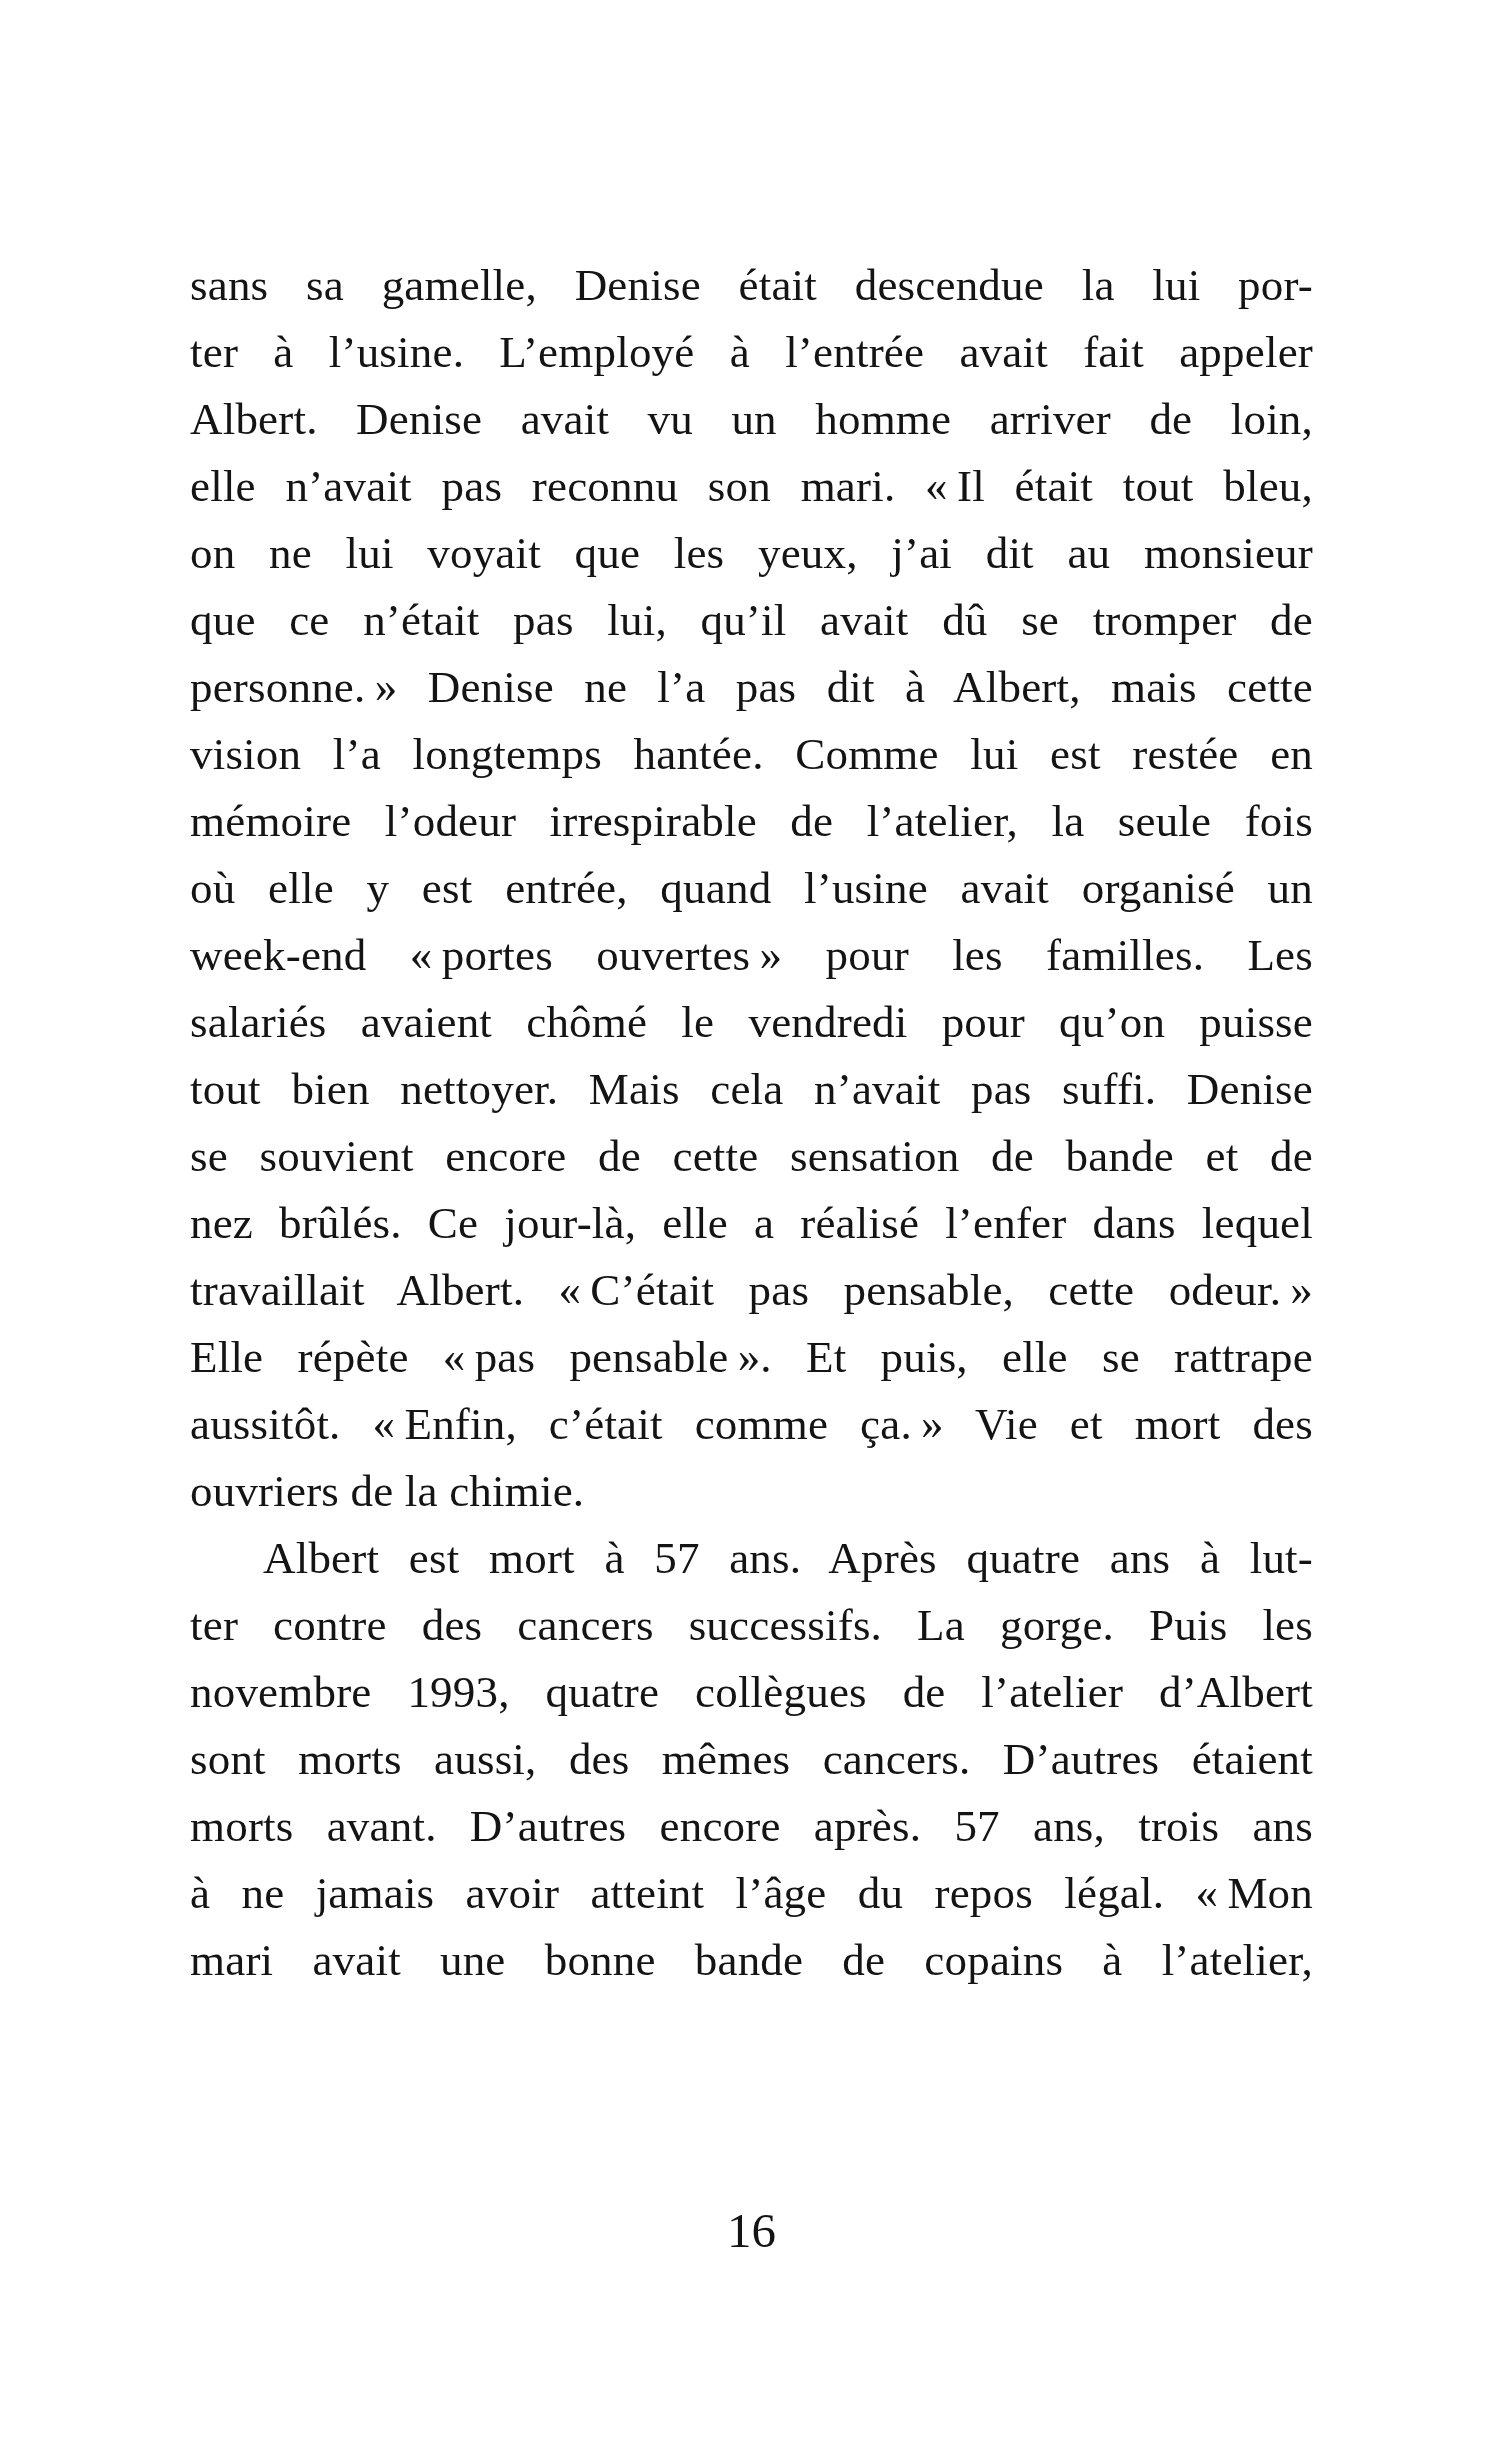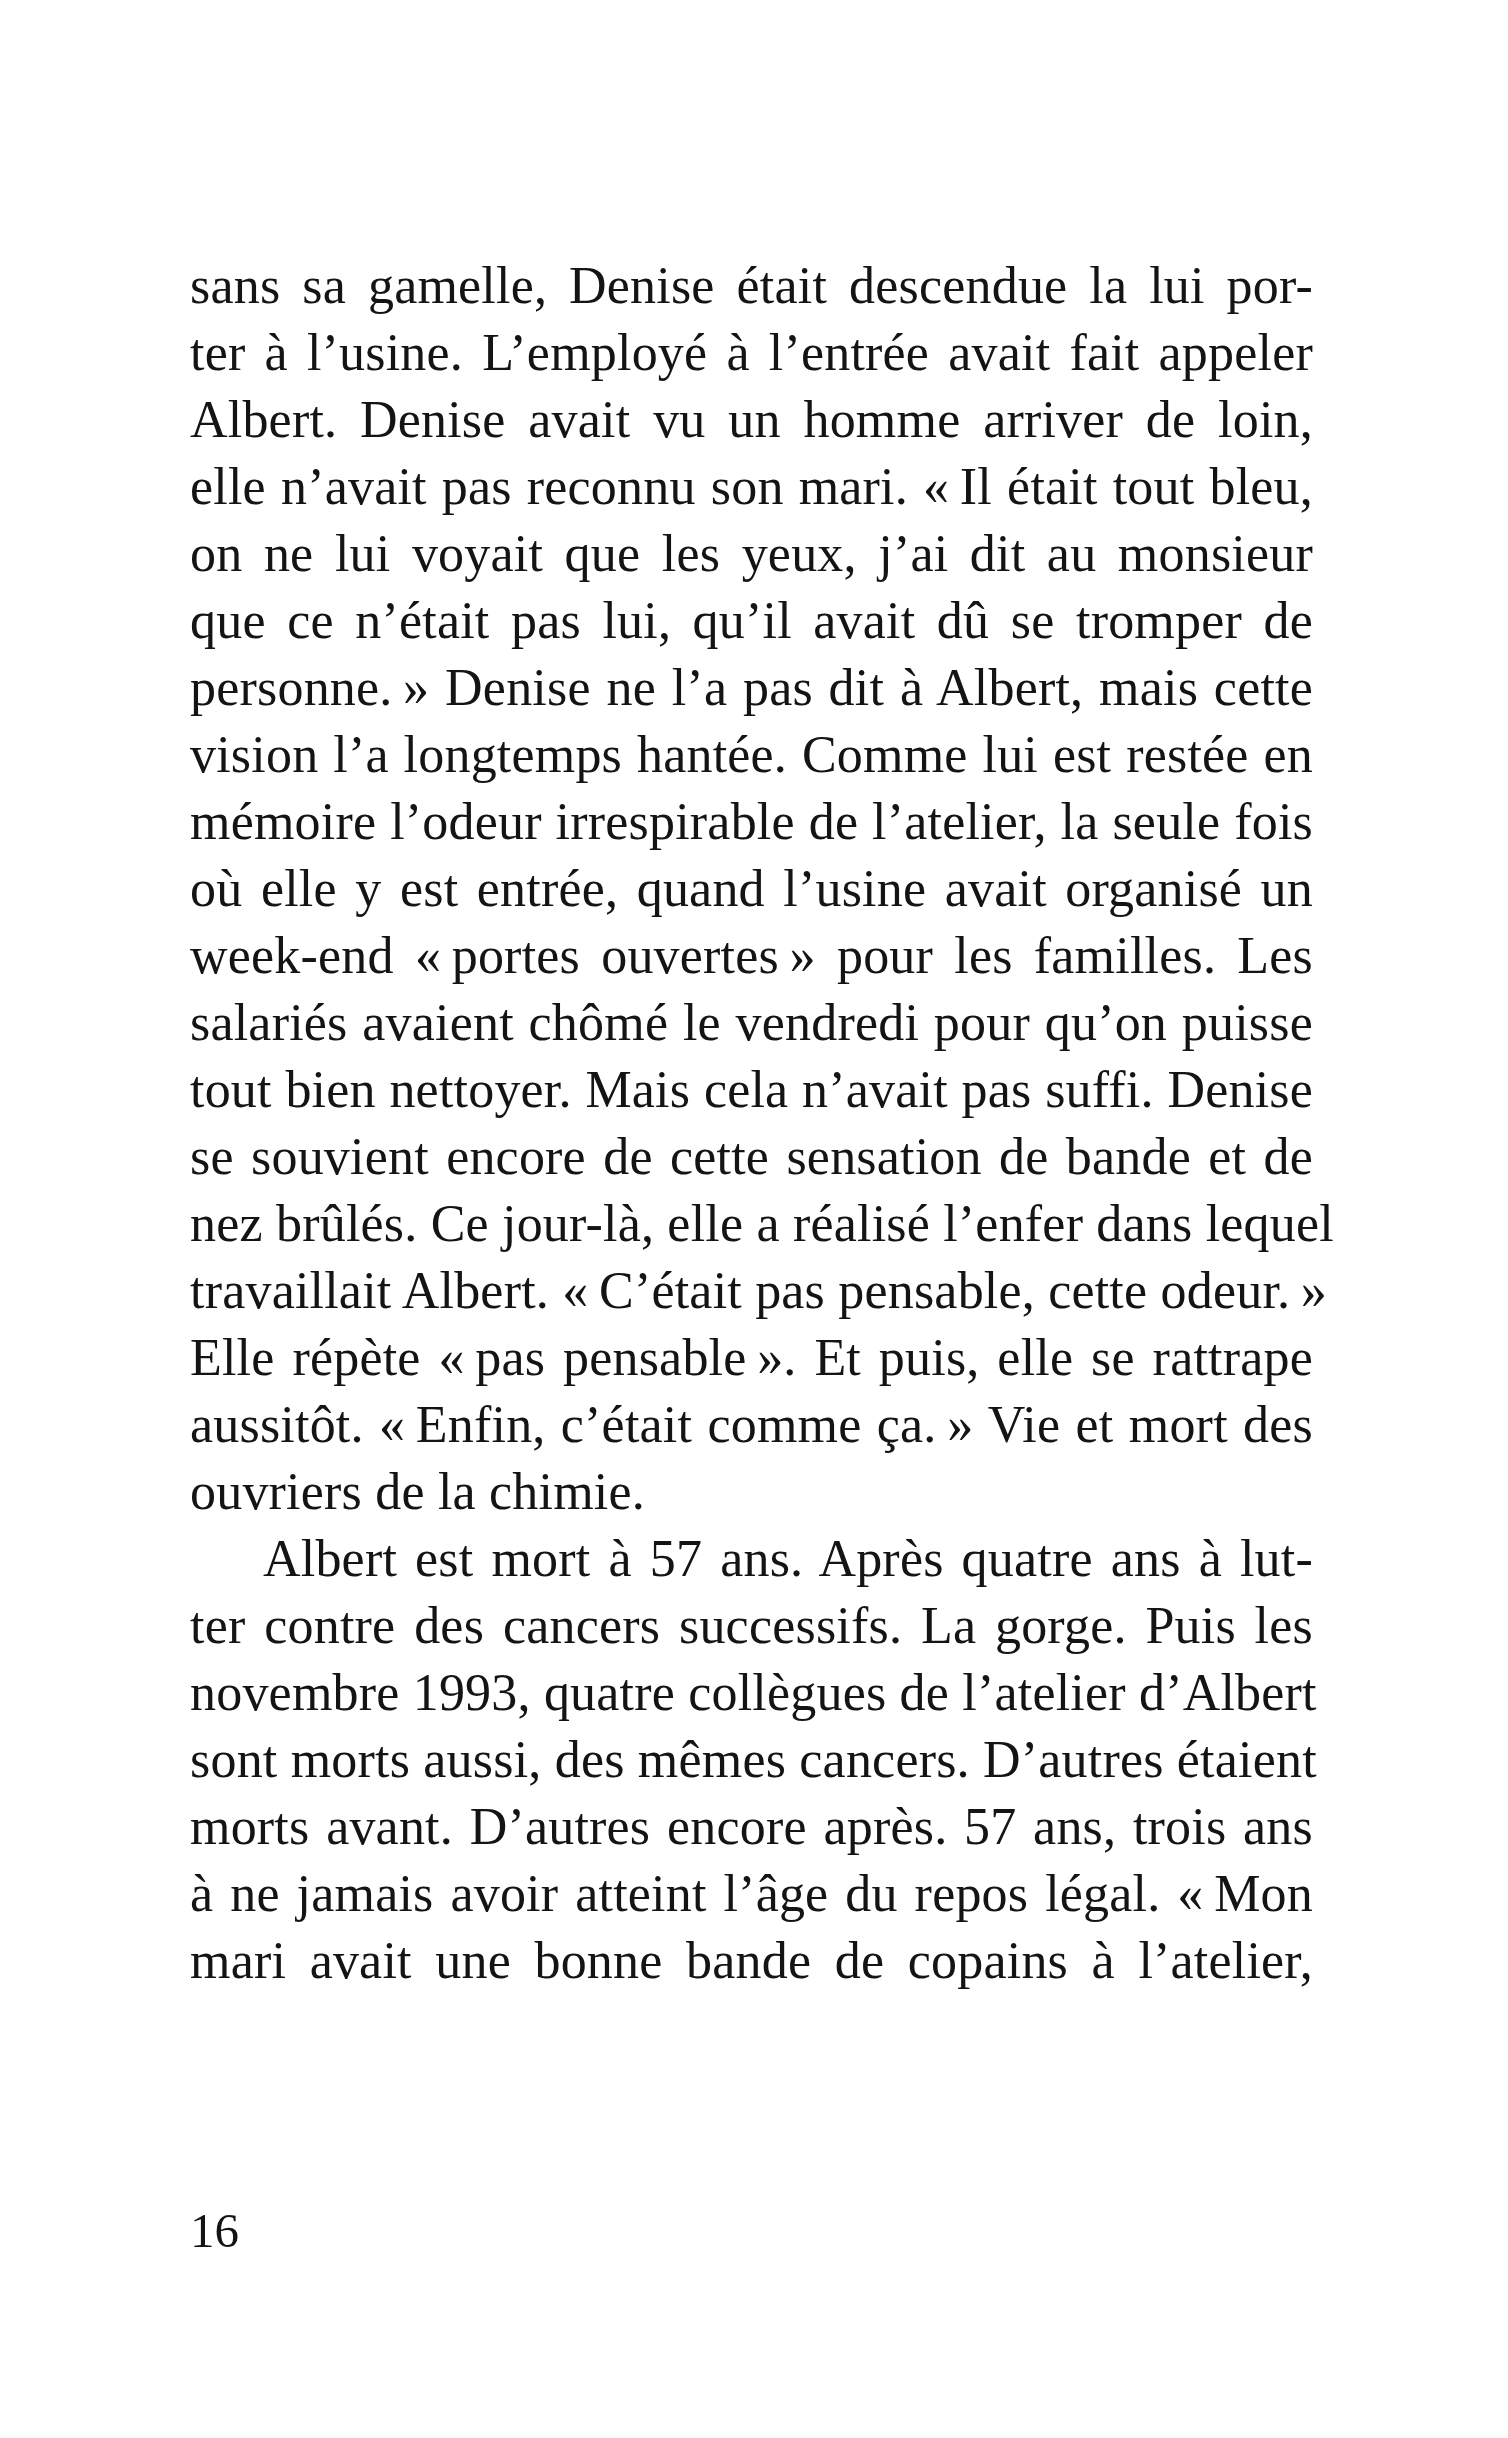--- a/index.html
+++ b/index.html
@@ -20,21 +20,21 @@
     inset: 0;
     background: #ffffff;
   }
   .page-text {
     position: absolute;
     left: 190px;
     top: 252px;
     width: 1123px;
   }
   .line {
-    font-size: 52px;
+    font-size: 45px;
     line-height: 67px;
     height: 67px;
     text-align: justify;
     text-align-last: justify;
     white-space: nowrap;
     letter-spacing: 0.2px;
   }
   .line.end {
     text-align-last: left;
     white-space: normal;
@@ -42,20 +42,21 @@
   .line.indent {
     text-indent: 73px;
   }
   .folio {
     position: absolute;
     left: 190px;
     top: 2197px;
     width: 1123px;
     font-size: 49px;
     line-height: 67px;
+    text-align: center;
   }
 </style>
 </head>
 <body>
 
 <div class="page">
   <div class="page-text">
     <div class="line">sans sa gamelle, Denise était descendue la lui por-</div>
     <div class="line">ter à l’usine. L’employé à l’entrée avait fait appeler</div>
     <div class="line">Albert. Denise avait vu un homme arriver de loin,</div>

